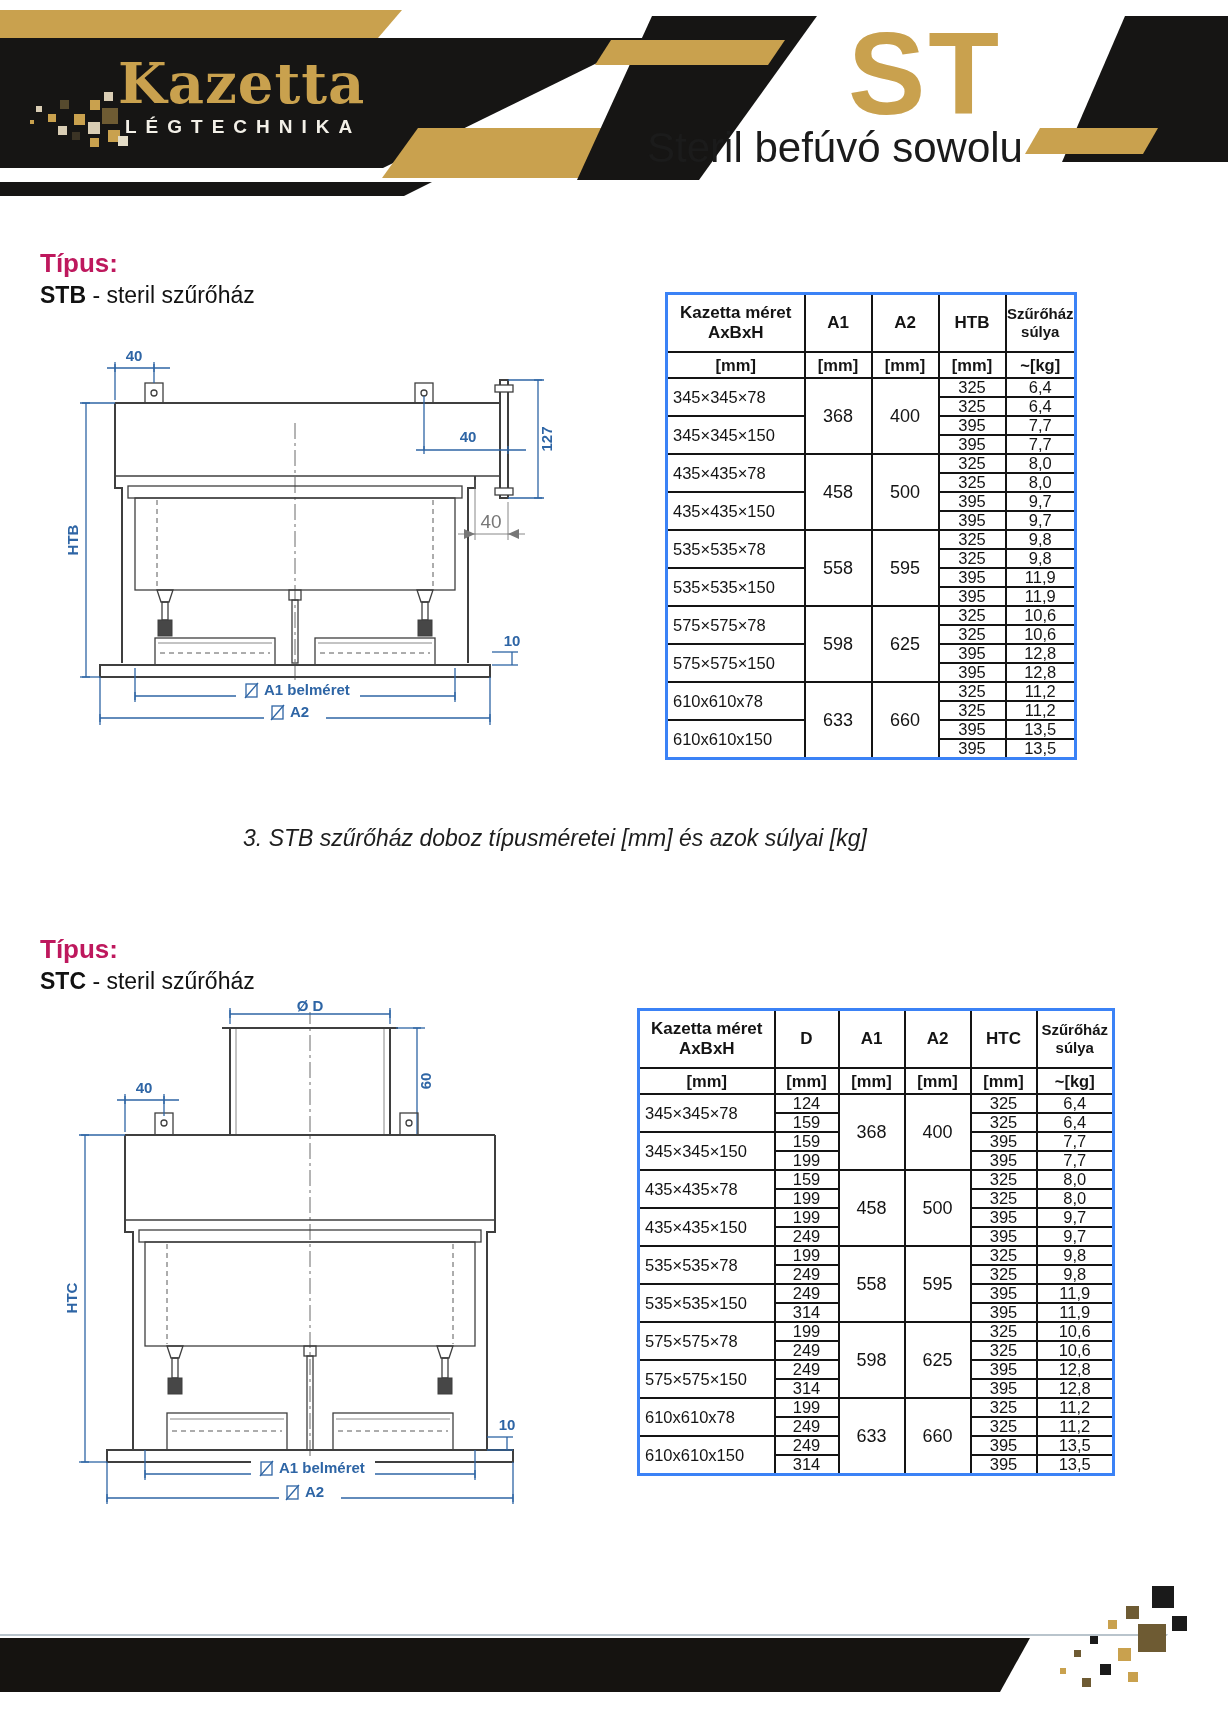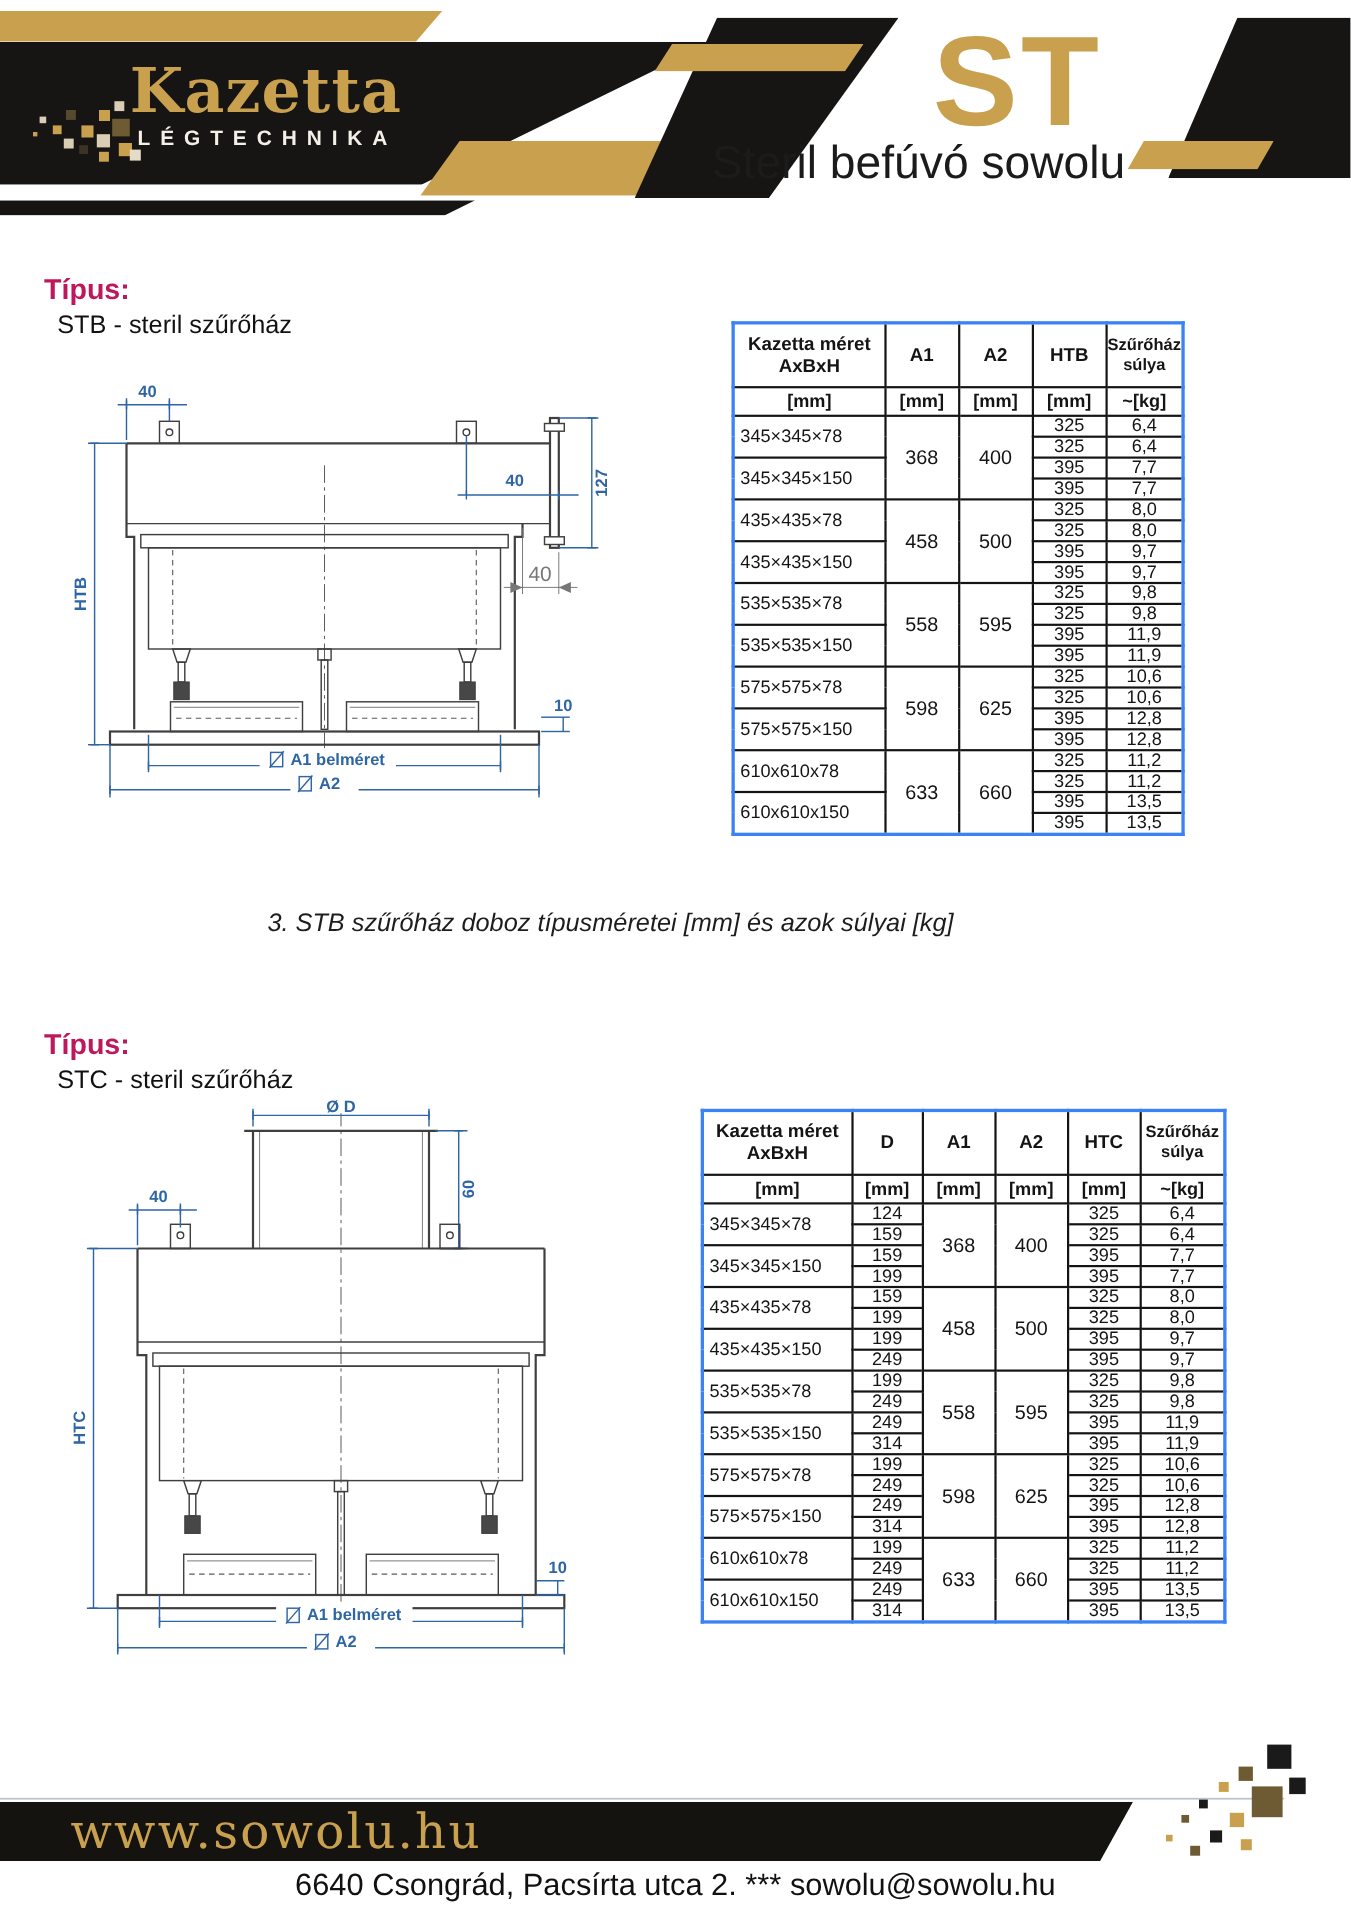--- a/index.html
+++ b/index.html
@@ -26,21 +26,21 @@
   .brand{left:118px;top:50px;font-family:"DejaVu Serif",serif;font-size:56px;font-weight:600;
          color:#c9a14e;letter-spacing:1px;}
   .brand-sub{left:125px;top:116px;font-size:19px;font-weight:bold;color:#f3f0e8;letter-spacing:9px;}
   .product-code{left:810px;top:16px;width:230px;text-align:center;font-size:116px;line-height:1;
                 font-weight:bold;color:#c9a14e;letter-spacing:3px;}
   .product-title{left:640px;top:124px;width:390px;text-align:center;font-size:42px;
                  font-weight:400;color:#1b1b1b;}
   
   .type-label{font-size:26px;font-weight:bold;color:#be185d;}
   .model-line{font-size:23px;color:#111;}
-  .model-line b{font-weight:normal;margin-left:12px;}
+  .model-line b{font-weight:bold;}
   .caption{width:810px;left:150px;text-align:center;font-size:23px;font-style:italic;color:#1d1d1d;}
   
   .dim-table{border-collapse:collapse;border:3px solid #3b82f6;background:#fff;table-layout:fixed;
              font-family:"Liberation Sans",sans-serif;}
   .dim-table th,.dim-table td{border:2px solid #141414;padding:0;text-align:center;color:#141414;}
   .dim-table th{font-size:17px;font-weight:bold;line-height:1.2;height:56px;}
   .dim-table th.wh{font-size:15px;}
   .dim-table tr.units td{font-size:16.5px;height:24px;line-height:1;font-weight:bold;}
   .dim-table td.size{text-align:left;padding-left:5px;font-size:16.5px;}
   .dim-table td.num{font-size:16.5px;height:17px;line-height:1;}
@@ -635,16 +635,14 @@
       <div class="sq" style="left: 106px; top: 38px; width: 28px; height: 28px; background: rgb(110, 91, 51);"></div>
       <div class="sq" style="left: 58px; top: 50px; width: 8px; height: 8px; background: rgb(26, 26, 26);"></div>
       <div class="sq" style="left: 86px; top: 62px; width: 13px; height: 13px; background: rgb(201, 161, 78);"></div>
       <div class="sq" style="left: 42px; top: 64px; width: 7px; height: 7px; background: rgb(110, 91, 51);"></div>
       <div class="sq" style="left: 68px; top: 78px; width: 11px; height: 11px; background: rgb(26, 26, 26);"></div>
       <div class="sq" style="left: 28px; top: 82px; width: 6px; height: 6px; background: rgb(201, 161, 78);"></div>
       <div class="sq" style="left: 50px; top: 92px; width: 9px; height: 9px; background: rgb(110, 91, 51);"></div>
       <div class="sq" style="left: 140px; top: 30px; width: 15px; height: 15px; background: rgb(26, 26, 26);"></div>
       <div class="sq" style="left: 96px; top: 86px; width: 10px; height: 10px; background: rgb(201, 161, 78);"></div>
     </div>
-  <div class="abs website">www.sowolu.hu</div>
-  <div class="abs address">6640 Csongrád, Pacsírta utca 2. *** sowolu@sowolu.hu</div>
 
 </div>
 
 </body></html>

